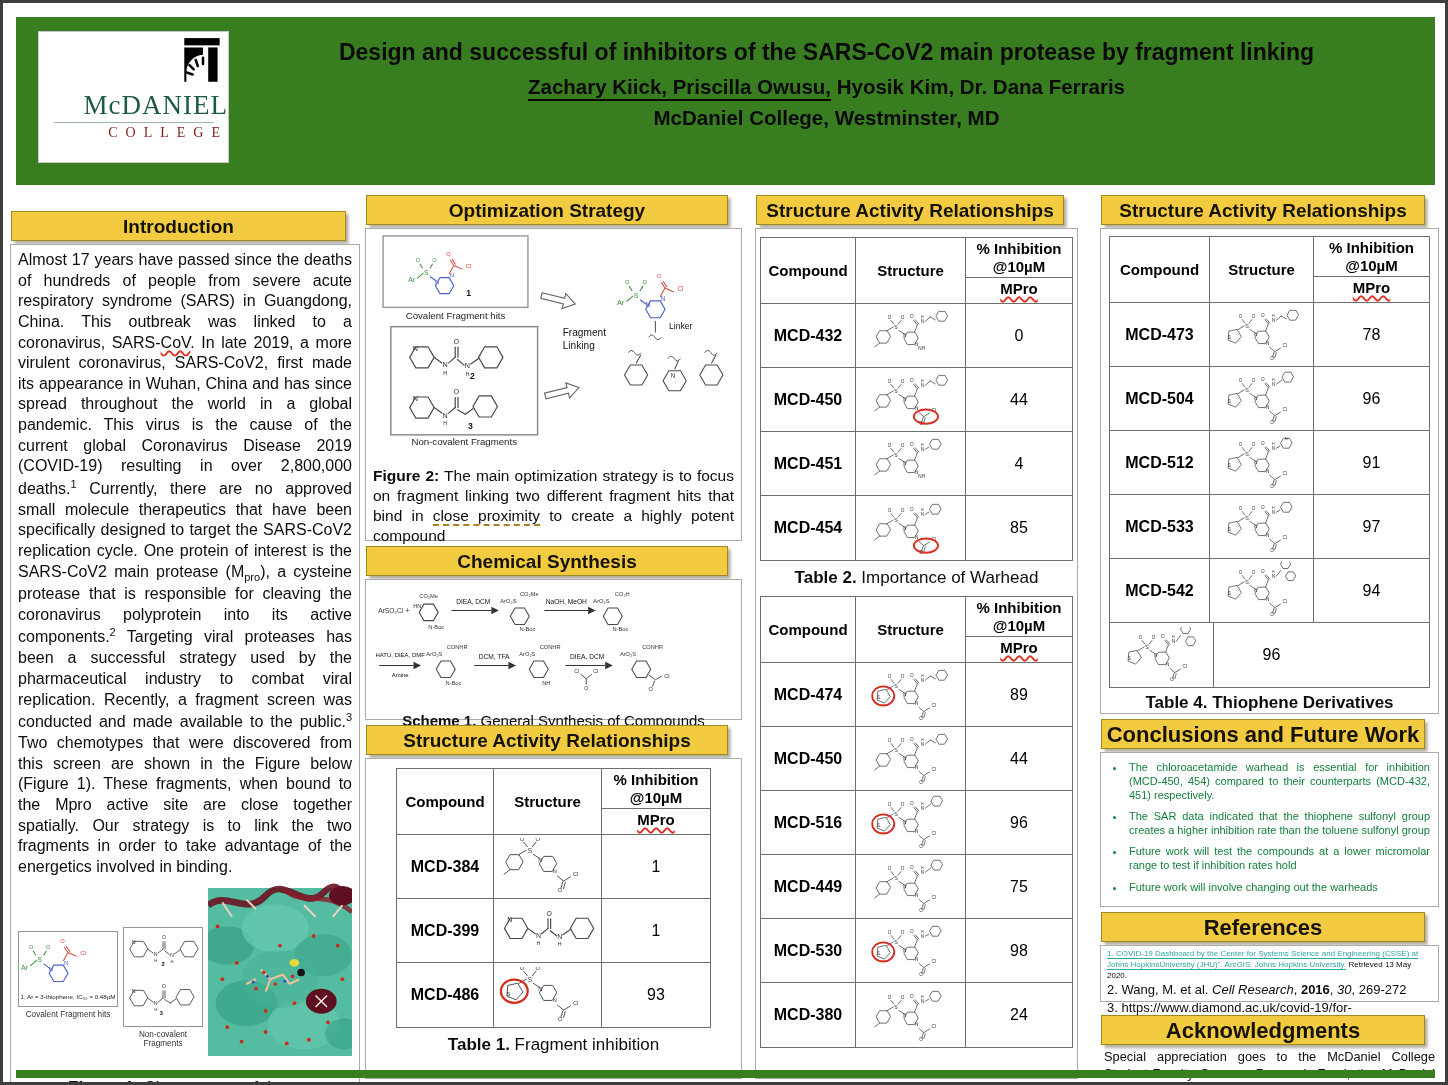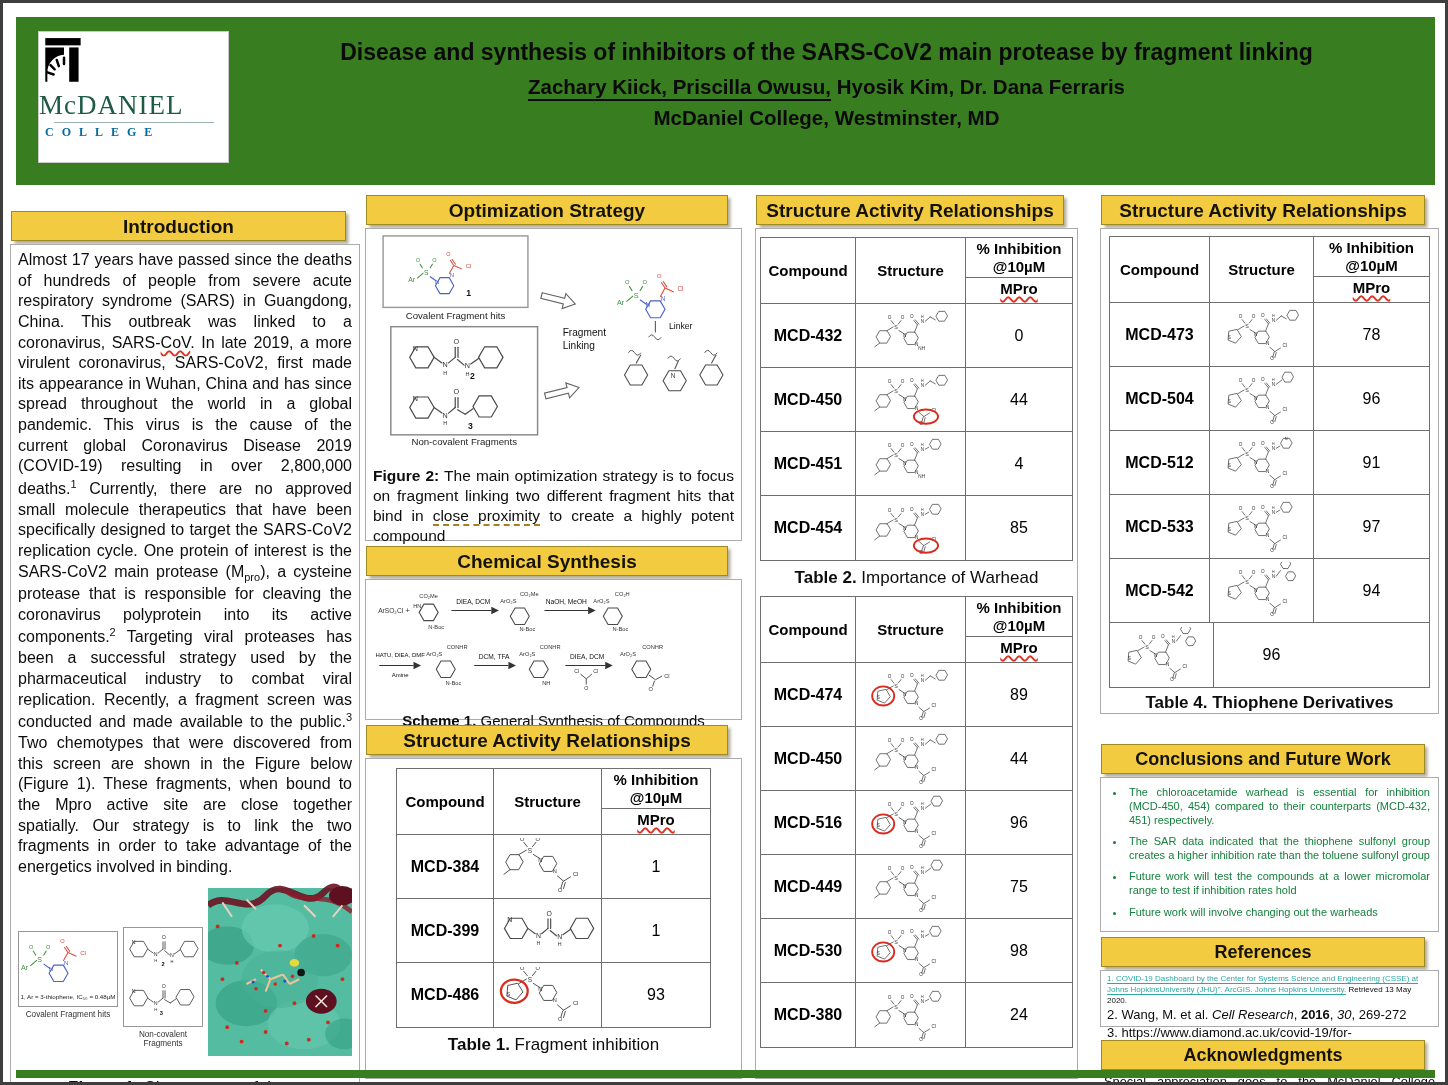--- a/index.html
+++ b/index.html
@@ -1,34 +1,34 @@
 <!DOCTYPE html>
 <html><head>
 <meta charset="utf-8">
 <style>
   html,body{margin:0;padding:0;background:#e8e8e8;}
   *{box-sizing:border-box;font-family:"Liberation Sans",sans-serif;}
   .poster{position:relative;width:1448px;height:1085px;background:#fff;border:3px solid #3E3E3E;overflow:hidden;margin:0 auto;}
   .green-band{position:absolute;left:13px;top:14px;width:1419px;height:168px;background:#397D21;}
   .green-strip{position:absolute;left:13px;bottom:4px;width:1419px;height:8px;background:#397D21;}
   
-  .logo{position:absolute;left:22px;top:14px;width:191px;height:132px;background:#fff;border:1px solid #c9c9c9;text-align:left;padding-top:4px;}
+  .logo{position:absolute;left:22px;top:14px;width:191px;height:132px;background:#fff;border:1px solid #c9c9c9;text-align:right;padding-top:4px;}
   .logo-line1{font-family:"Liberation Serif",serif;font-size:27px;color:#1E5B45;letter-spacing:1px;margin-top:-2px;}
   .logo-rule{width:160px;height:1px;background:#9bb3a8;margin:1px auto 2px auto;}
-  .logo-line2{font-family:"Liberation Serif",serif;font-size:12px;color:#0369a1;letter-spacing:8px;margin-left:6px;font-weight:bold;}
+  .logo-line2{font-family:"Liberation Serif",serif;font-size:14px;color:#7f1d1d;letter-spacing:8px;margin-left:6px;}
   
   .title-block{position:absolute;left:210px;right:8px;top:22px;text-align:center;color:#0a0a0a;}
   .t1{font-size:23px;font-weight:bold;}
   .t2{font-size:20.5px;font-weight:bold;margin-top:9px;}
   .t2 .uline{border-bottom:2.5px solid #0a0a0a;padding-bottom:1px;}
   .t3{font-size:20.5px;font-weight:bold;margin-top:7px;}
   
   .section{position:absolute;}
   .sec-hdr{height:30px;line-height:29px;text-align:center;font-weight:bold;font-size:19px;color:#151208;background:#F2CB41;border:1.5px solid #9d8a25;box-shadow:2.5px 3px 3px rgba(80,72,30,.45);margin:0 14px 0 1px;}
-  .sec-hdr.sm{font-size:18px;margin-top:25px;}
+  .sec-hdr.sm{font-size:22px;}
   .sec-body{border:1.5px solid #ABABAB;background:#fff;margin-top:3px;padding:5px 7px;}
   
   .intro-text{font-size:16px;line-height:1.29;text-align:justify;color:#0d0d0d;}
   .wavy-red{text-decoration:underline;text-decoration-style:wavy;text-decoration-color:#E03020;text-decoration-thickness:1.5px;text-underline-offset:2px;}
   .intro-text sup{font-size:11px;}
   .intro-text sub{font-size:11px;}
   .fig1-row{display:flex;align-items:flex-start;gap:5px;height:184px;margin-top:6px;}
   .fragcol{text-align:center;}
   .fragbox{border:1.5px solid #979797;background:#fff;}
   .boxA{width:102px;margin-top:48px;}
@@ -85,21 +85,21 @@
           <line x1="17" y1="23" x2="19" y2="29"></line>
           <line x1="11" y1="28" x2="15" y2="32"></line>
           <line x1="8" y1="35" x2="14" y2="37"></line>
         </g>
       </svg>
       <div class="logo-line1">McDANIEL</div>
       <div class="logo-rule"></div>
       <div class="logo-line2">COLLEGE</div>
     </div>
     <div class="title-block">
-      <div class="t1">Disease and synthesis of inhibitors of the SARS-CoV2 main protease by fragment linking</div>
+      <div class="t1">Design and successful of inhibitors of the SARS-CoV2 main protease by fragment linking</div>
       <div class="t2"><span class="uline">Zachary Kiick, Priscilla Owusu,</span><span> Hyosik Kim, Dr. Dana Ferraris</span></div>
       <div class="t3">McDaniel College, Westminster, MD</div>
     </div>
   </div>
 
   <div class="section" style="left:7px;top:208px;width:350px;height:886px;">
     <div class="sec-hdr">Introduction</div>
     <div class="sec-body" style="height:851px;">
       <div class="intro-text" id="intro-text"><span>Almost 17 years have passed since the deaths of hundreds of people from severe acute respiratory syndrome (SARS) in Guangdong, China. This outbreak was linked to a coronavirus, SARS-</span><span class="wavy-red">CoV</span><span>. In late 2019, a more virulent coronavirus, SARS-CoV2, first made its appearance in Wuhan, China and has since spread throughout the world in a global pandemic. This virus is the cause of the current global Coronavirus Disease 2019 (COVID-19) resulting in over 2,800,000 deaths.</span><sup>1</sup><span> Currently, there are no approved small molecule therapeutics that have been specifically designed to target the SARS-CoV2 replication cycle. One protein of interest is the SARS-CoV2 main protease (M</span><sub>pro</sub><span>), a cysteine protease that is responsible for cleaving the coronavirus polyprotein into its active components.</span><sup>2</sup><span> Targeting viral proteases has been a successful strategy used by the pharmaceutical industry to combat viral replication. Recently, a fragment screen was conducted and made available to the public.</span><sup>3</sup><span> Two chemotypes that were discovered from this screen are shown in the Figure below (Figure 1). These fragments, when bound to the Mpro active site are close together spatially. Our strategy is to link the two fragments in order to take advantage of the energetics involved in binding.</span></div>
       <div class="fig1-row">

